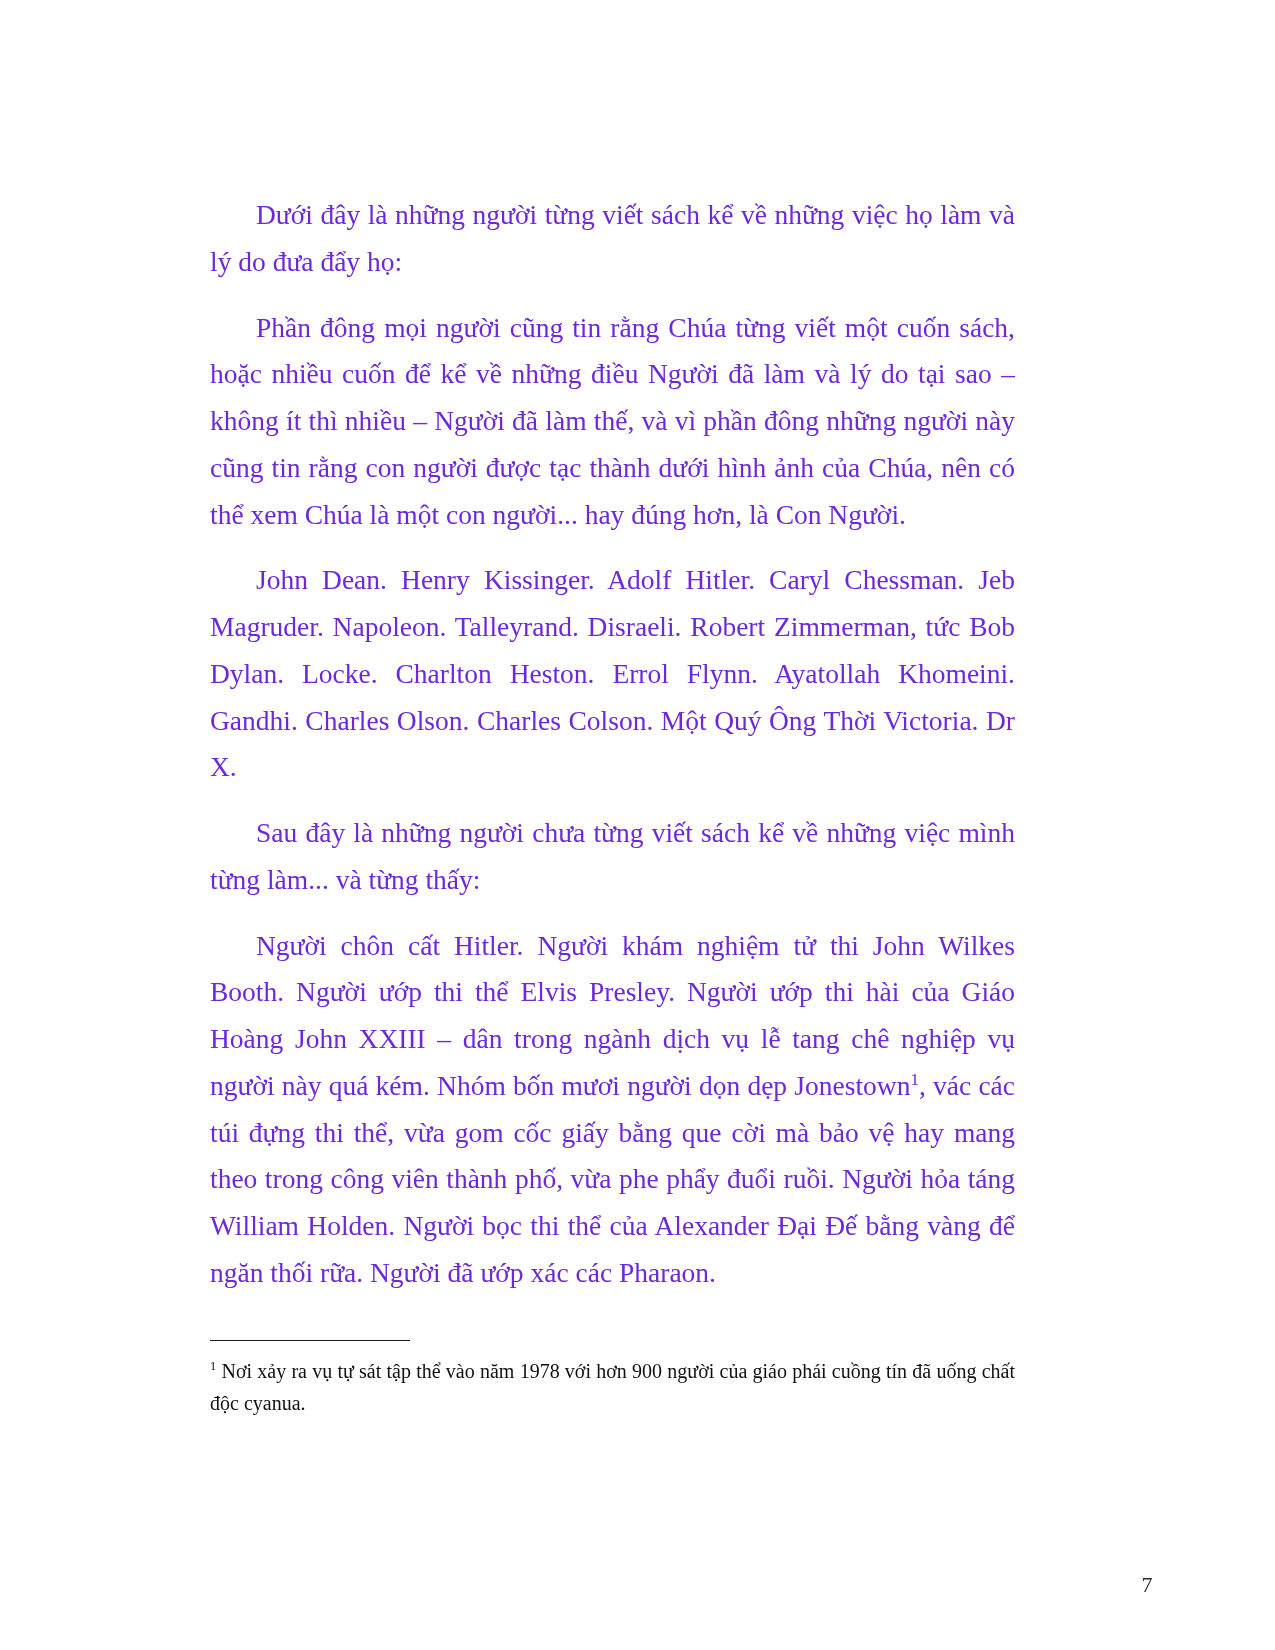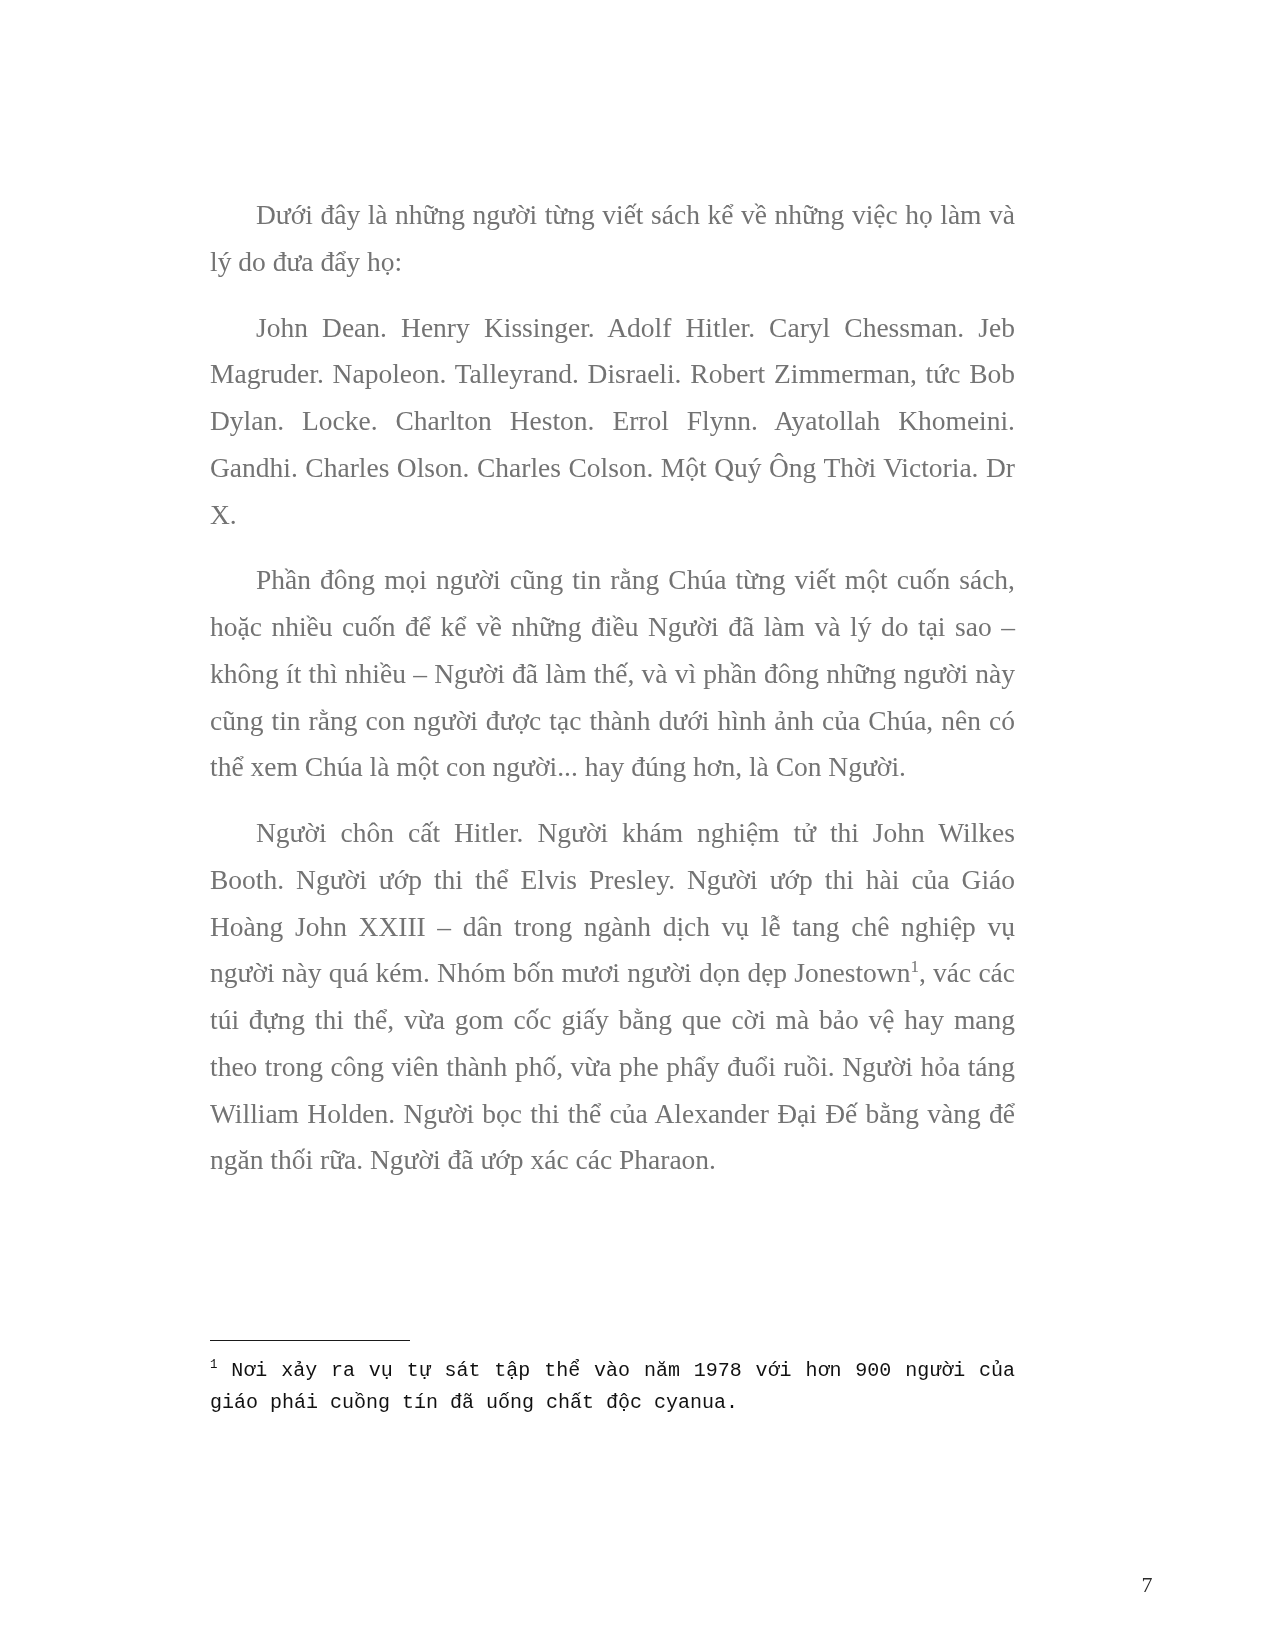--- a/index.html
+++ b/index.html
@@ -19,21 +19,21 @@
   .text-column {
     position: absolute;
     left: 210px;
     top: 192px;
     width: 805px;
   }
   .para {
     font-family: "Liberation Serif", "DejaVu Serif", serif;
     font-size: 27.5px;
     line-height: 1.70;
-    color: #737373;
+    color: #6d28d9;
     text-align: justify;
     text-indent: 46px;
     margin: 0 0 19px 0;
     hyphens: none;
   }
   .para:last-child {
     margin-bottom: 0;
   }
   .footnote-area {
     position: absolute;
@@ -41,21 +41,21 @@
     top: 1340px;
     width: 805px;
   }
   .footnote-rule {
     width: 200px;
     height: 0;
     border-top: 1px solid #1a1a1a;
     margin: 0 0 14px 0;
   }
   .footnote-text {
-    font-family: Liberation Mono, monospace;
+    font-family: Liberation Serif, serif;
     font-size: 20px;
     line-height: 1.62;
     color: #111111;
     text-align: justify;
     margin: 0;
   }
   sup.fn-marker {
     font-size: 0.62em;
     vertical-align: super;
     line-height: 0;
@@ -72,24 +72,25 @@
 </style>
 </head>
 <body>
 
 <div class="page">
 
   <div class="text-column">
 
     <p class="para">Dưới đây là những người từng viết sách kể về những việc họ làm và lý do đưa đẩy họ:</p>
 
+    <p class="para">Phần đông mọi người cũng tin rằng Chúa từng viết một cuốn sách, hoặc nhiều cuốn để kể về những điều Người đã làm và lý do tại sao – không ít thì nhiều – Người đã làm thế, và vì phần đông những người này cũng tin rằng con người được tạc thành dưới hình ảnh của Chúa, nên có thể xem Chúa là một con người... hay đúng hơn, là Con Người.</p>
+
     <p class="para">John Dean. Henry Kissinger. Adolf Hitler. Caryl Chessman. Jeb Magruder. Napoleon. Talleyrand. Disraeli. Robert Zimmerman, tức Bob Dylan. Locke. Charlton Heston. Errol Flynn. Ayatollah Khomeini. Gandhi. Charles Olson. Charles Colson. Một Quý Ông Thời Victoria. Dr X.</p>
 
-    <p class="para">Phần đông mọi người cũng tin rằng Chúa từng viết một cuốn sách, hoặc nhiều cuốn để kể về những điều Người đã làm và lý do tại sao – không ít thì nhiều – Người đã làm thế, và vì phần đông những người này cũng tin rằng con người được tạc thành dưới hình ảnh của Chúa, nên có thể xem Chúa là một con người... hay đúng hơn, là Con Người.</p>
-
+    <p class="para">Sau đây là những người chưa từng viết sách kể về những việc mình từng làm... và từng thấy:</p>
 
     <p class="para">
       <span>Người chôn cất Hitler. Người khám nghiệm tử thi John Wilkes Booth. Người ướp thi thể Elvis Presley. Người ướp thi hài của Giáo Hoàng John XXIII – dân trong ngành dịch vụ lễ tang chê nghiệp vụ người này quá kém. Nhóm bốn mươi người dọn dẹp Jonestown</span><sup class="fn-marker">1</sup><span>, vác các túi đựng thi thể, vừa gom cốc giấy bằng que cời mà bảo vệ hay mang theo trong công viên thành phố, vừa phe phẩy đuổi ruồi. Người hỏa táng William Holden. Người bọc thi thể của Alexander Đại Đế bằng vàng để ngăn thối rữa. Người đã ướp xác các Pharaon.</span>
     </p>
 
 
   </div>
 
   <div class="footnote-area">
     <div class="footnote-rule"></div>

